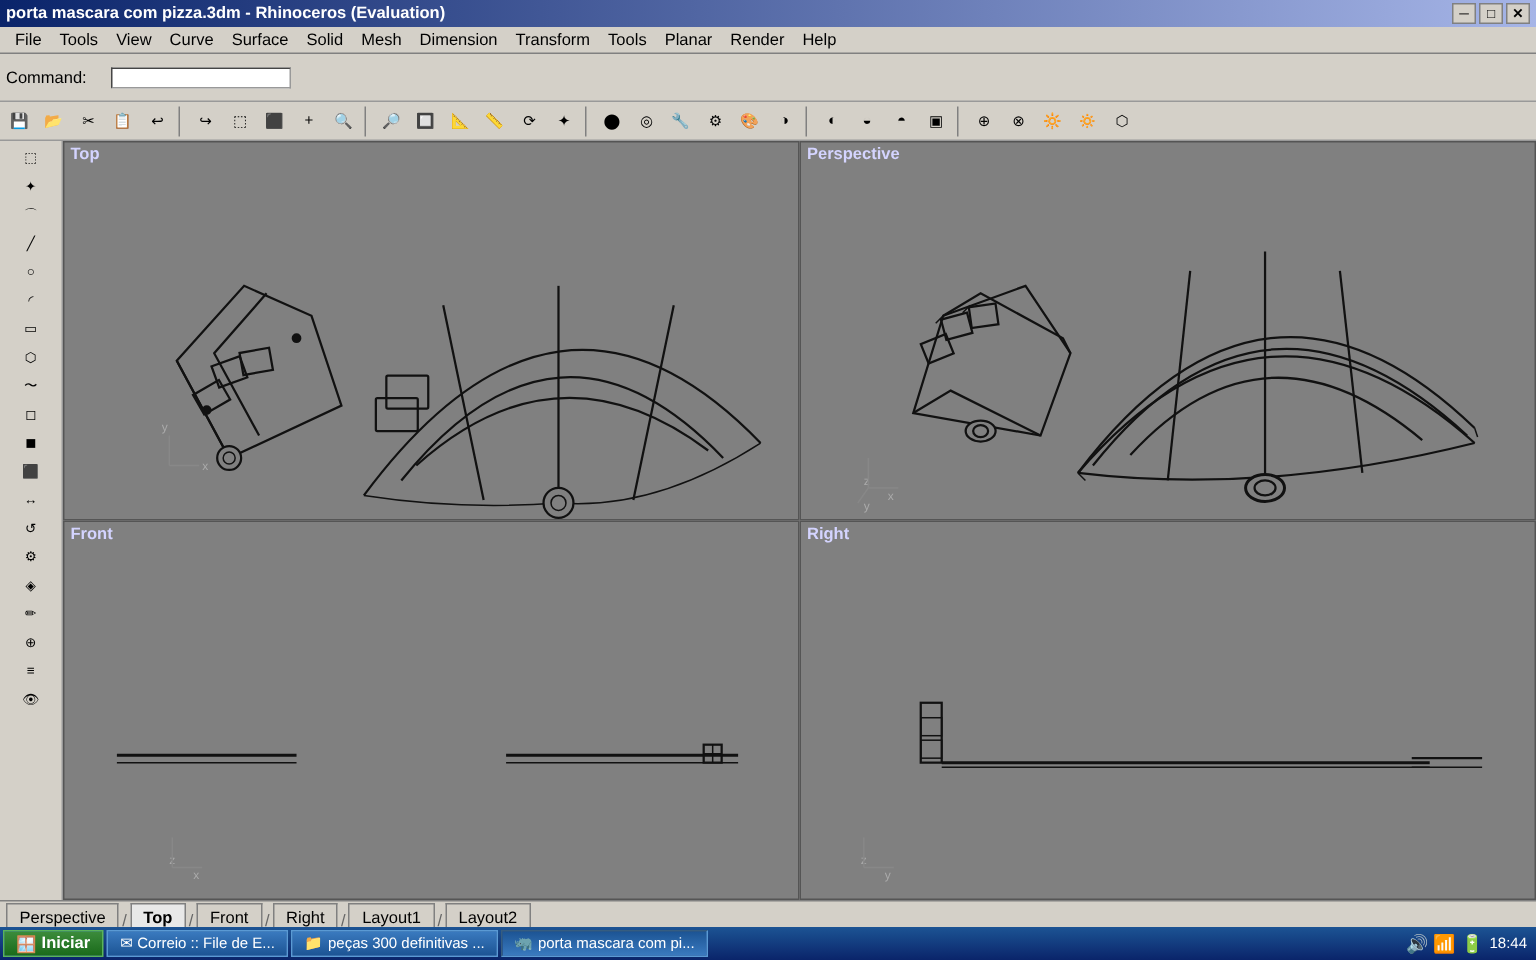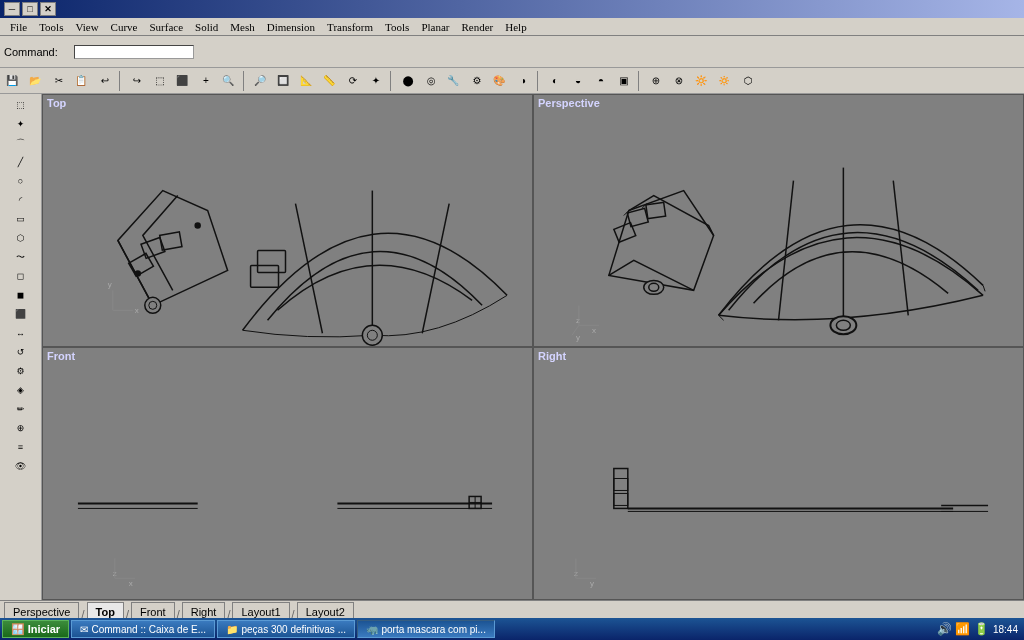--- a/index.html
+++ b/index.html
@@ -29,21 +29,21 @@
     
     #menu-bar {
       height: 18px;
       background: #d4d0c8;
       display: flex;
       align-items: center;
       padding: 0 4px;
       border-bottom: 1px solid #808080;
       font-size: 11px;
     }
-    .menu-item { padding: 1px 6px; cursor: pointer; font-family: Liberation Serif, serif; }
+    .menu-item { padding: 1px 6px; cursor: pointer; }
 
     
     #cmd-area {
       height: 32px;
       background: #d4d0c8;
       border-bottom: 1px solid #999;
       display: flex;
       flex-direction: column;
       justify-content: center;
       padding: 1px 4px;
@@ -221,20 +221,21 @@
       padding-right: 4px;
     }
     .tray-icon { font-size: 12px; }
 
     svg { display: block; }
   </style>
 </head>
 <body>
 
 <div id="title-bar">
+  <span>porta mascara com pizza.3dm - Rhinoceros (Evaluation)</span>
   <div id="title-bar-buttons">
     <div class="title-btn">─</div>
     <div class="title-btn">□</div>
     <div class="title-btn">✕</div>
   </div>
 </div>
 
 <div id="menu-bar">
 <span class="menu-item">File</span>
     <span class="menu-item">Tools</span>
@@ -504,21 +505,21 @@
   <span style="cursor:pointer">Record History</span>
 </div>
 
 <div id="taskbar">
   <button id="start-btn">
     <span>🪟</span>
     <span>Iniciar</span>
   </button>
   <div class="task-btn">
     <span>✉</span>
-    <span>Command :: Caixa de E...</span>
+    <span>Correio :: File de E...</span>
   </div>
   <div class="task-btn">
     <span>📁</span>
     <span>peças 300 definitivas ...</span>
   </div>
   <div class="task-btn active">
     <span>🦏</span>
     <span>porta mascara com pi...</span>
   </div>
   <div id="taskbar-right">

